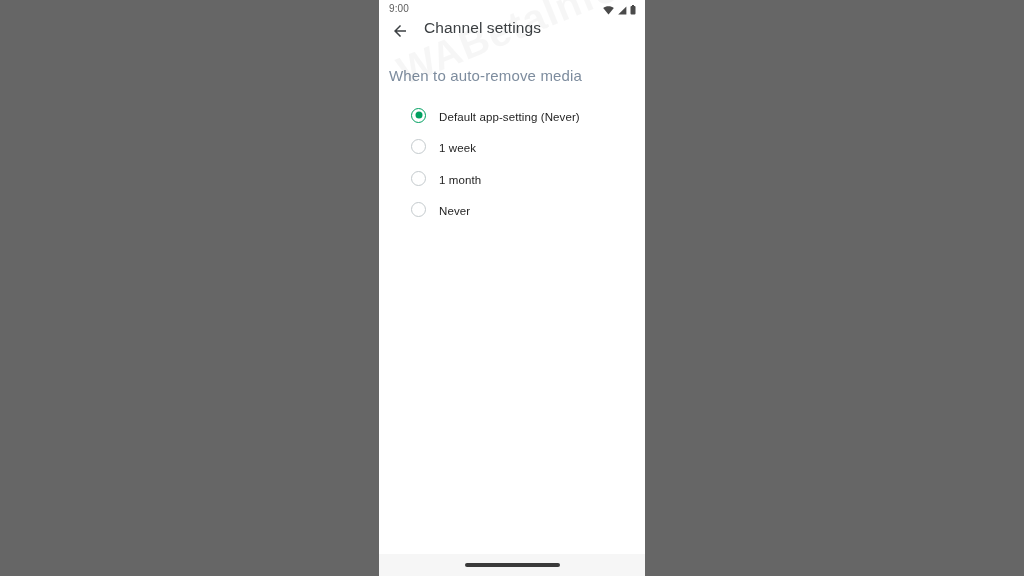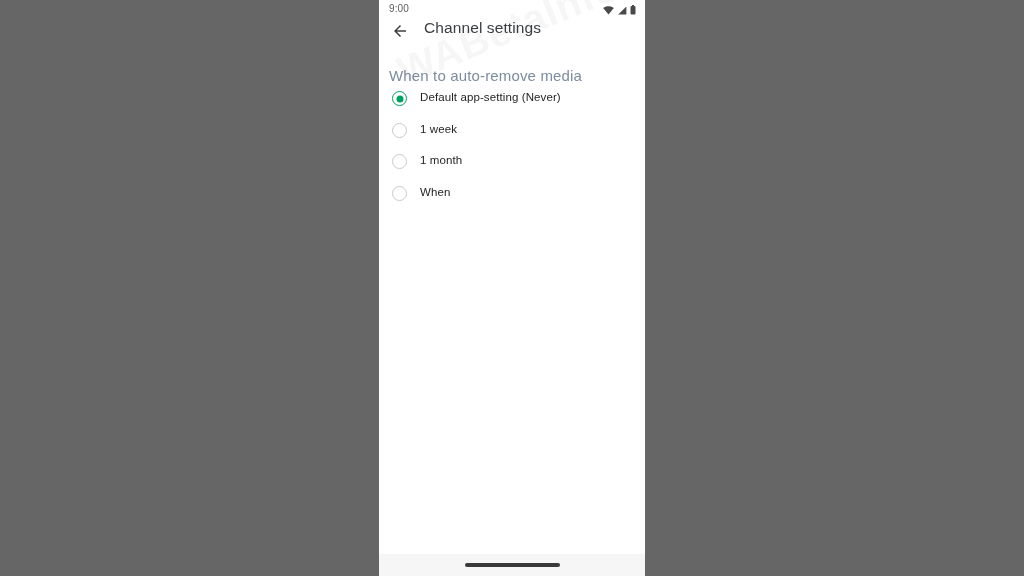--- a/index.html
+++ b/index.html
@@ -93,23 +93,23 @@
     letter-spacing: 0.15px;
   }
 
   
   #radio-list {
     margin-top: 7px;
   }
 
   .radio-row {
     display: flex;
-    align-items: flex-start;
+    align-items: flex-end;
     height: 31.5px;
-    padding-left: 13px;
+    padding-left: 32px;
     cursor: pointer;
   }
 
   .radio-mark {
     width: 15px;
     height: 15px;
     border-radius: 50%;
     flex: none;
     position: relative;
     border: 1.6px solid #c4cacd;
@@ -226,21 +226,21 @@
       <span class="radio-label">1 week</span>
     </div>
 
     <div class="radio-row">
       <span class="radio-mark"></span>
       <span class="radio-label">1 month</span>
     </div>
 
     <div class="radio-row">
       <span class="radio-mark"></span>
-      <span class="radio-label">When</span>
+      <span class="radio-label">Never</span>
     </div>
 
   </div>
 
   <div id="nav-bar">
     <div id="gesture-pill"></div>
   </div>
 
 </div>
 

